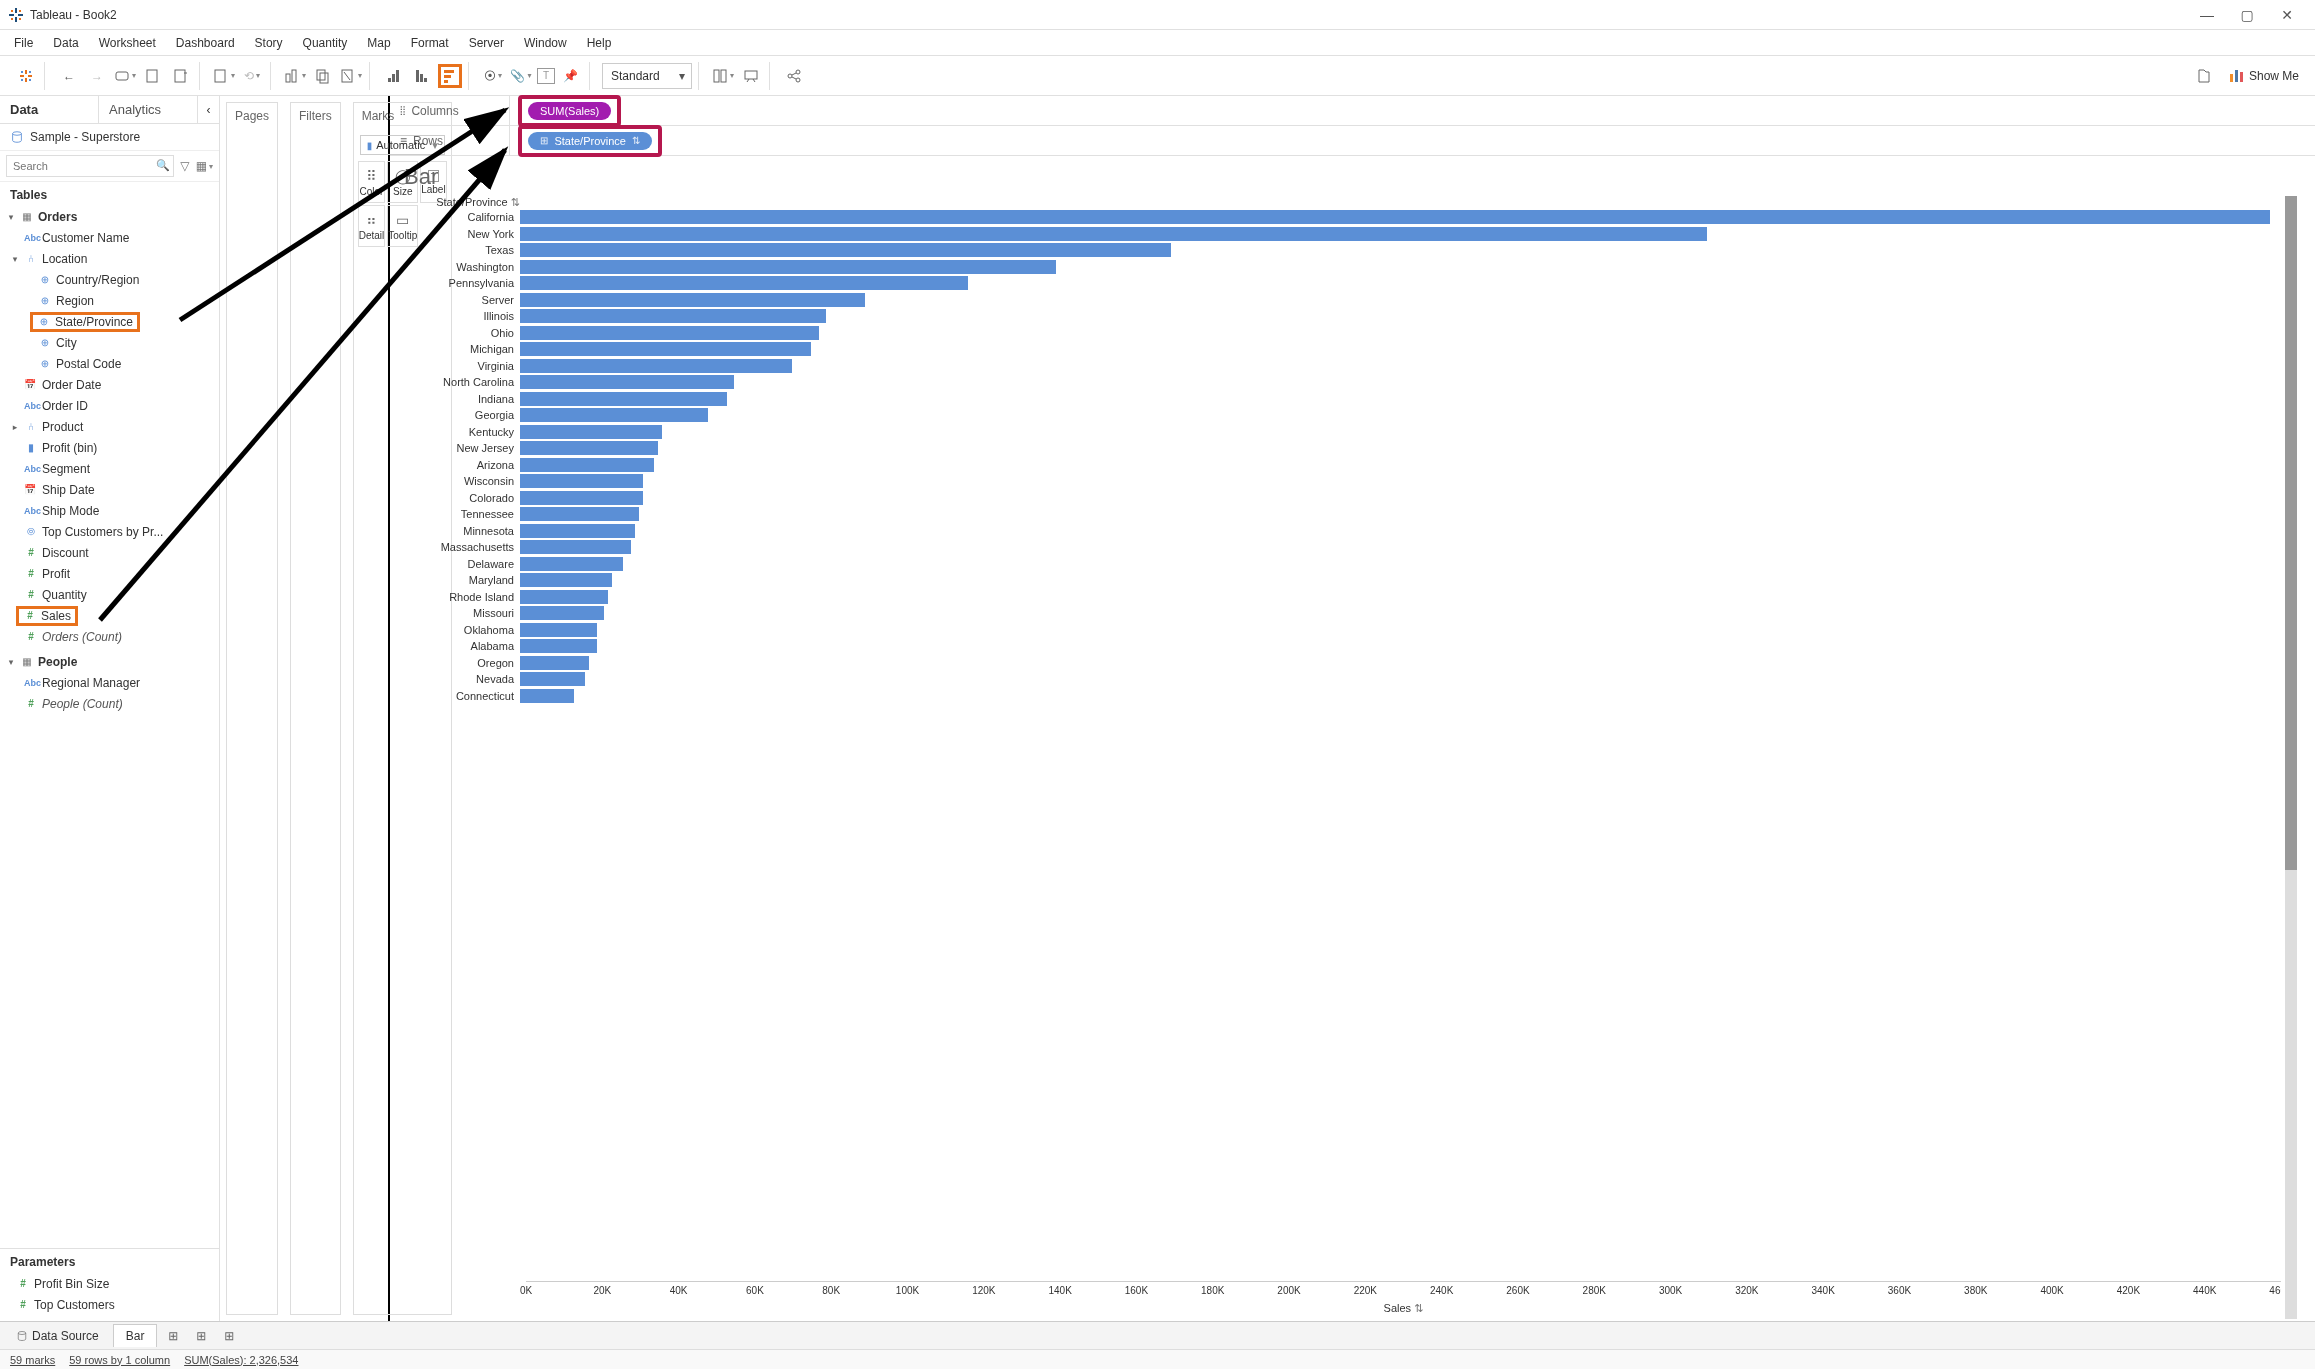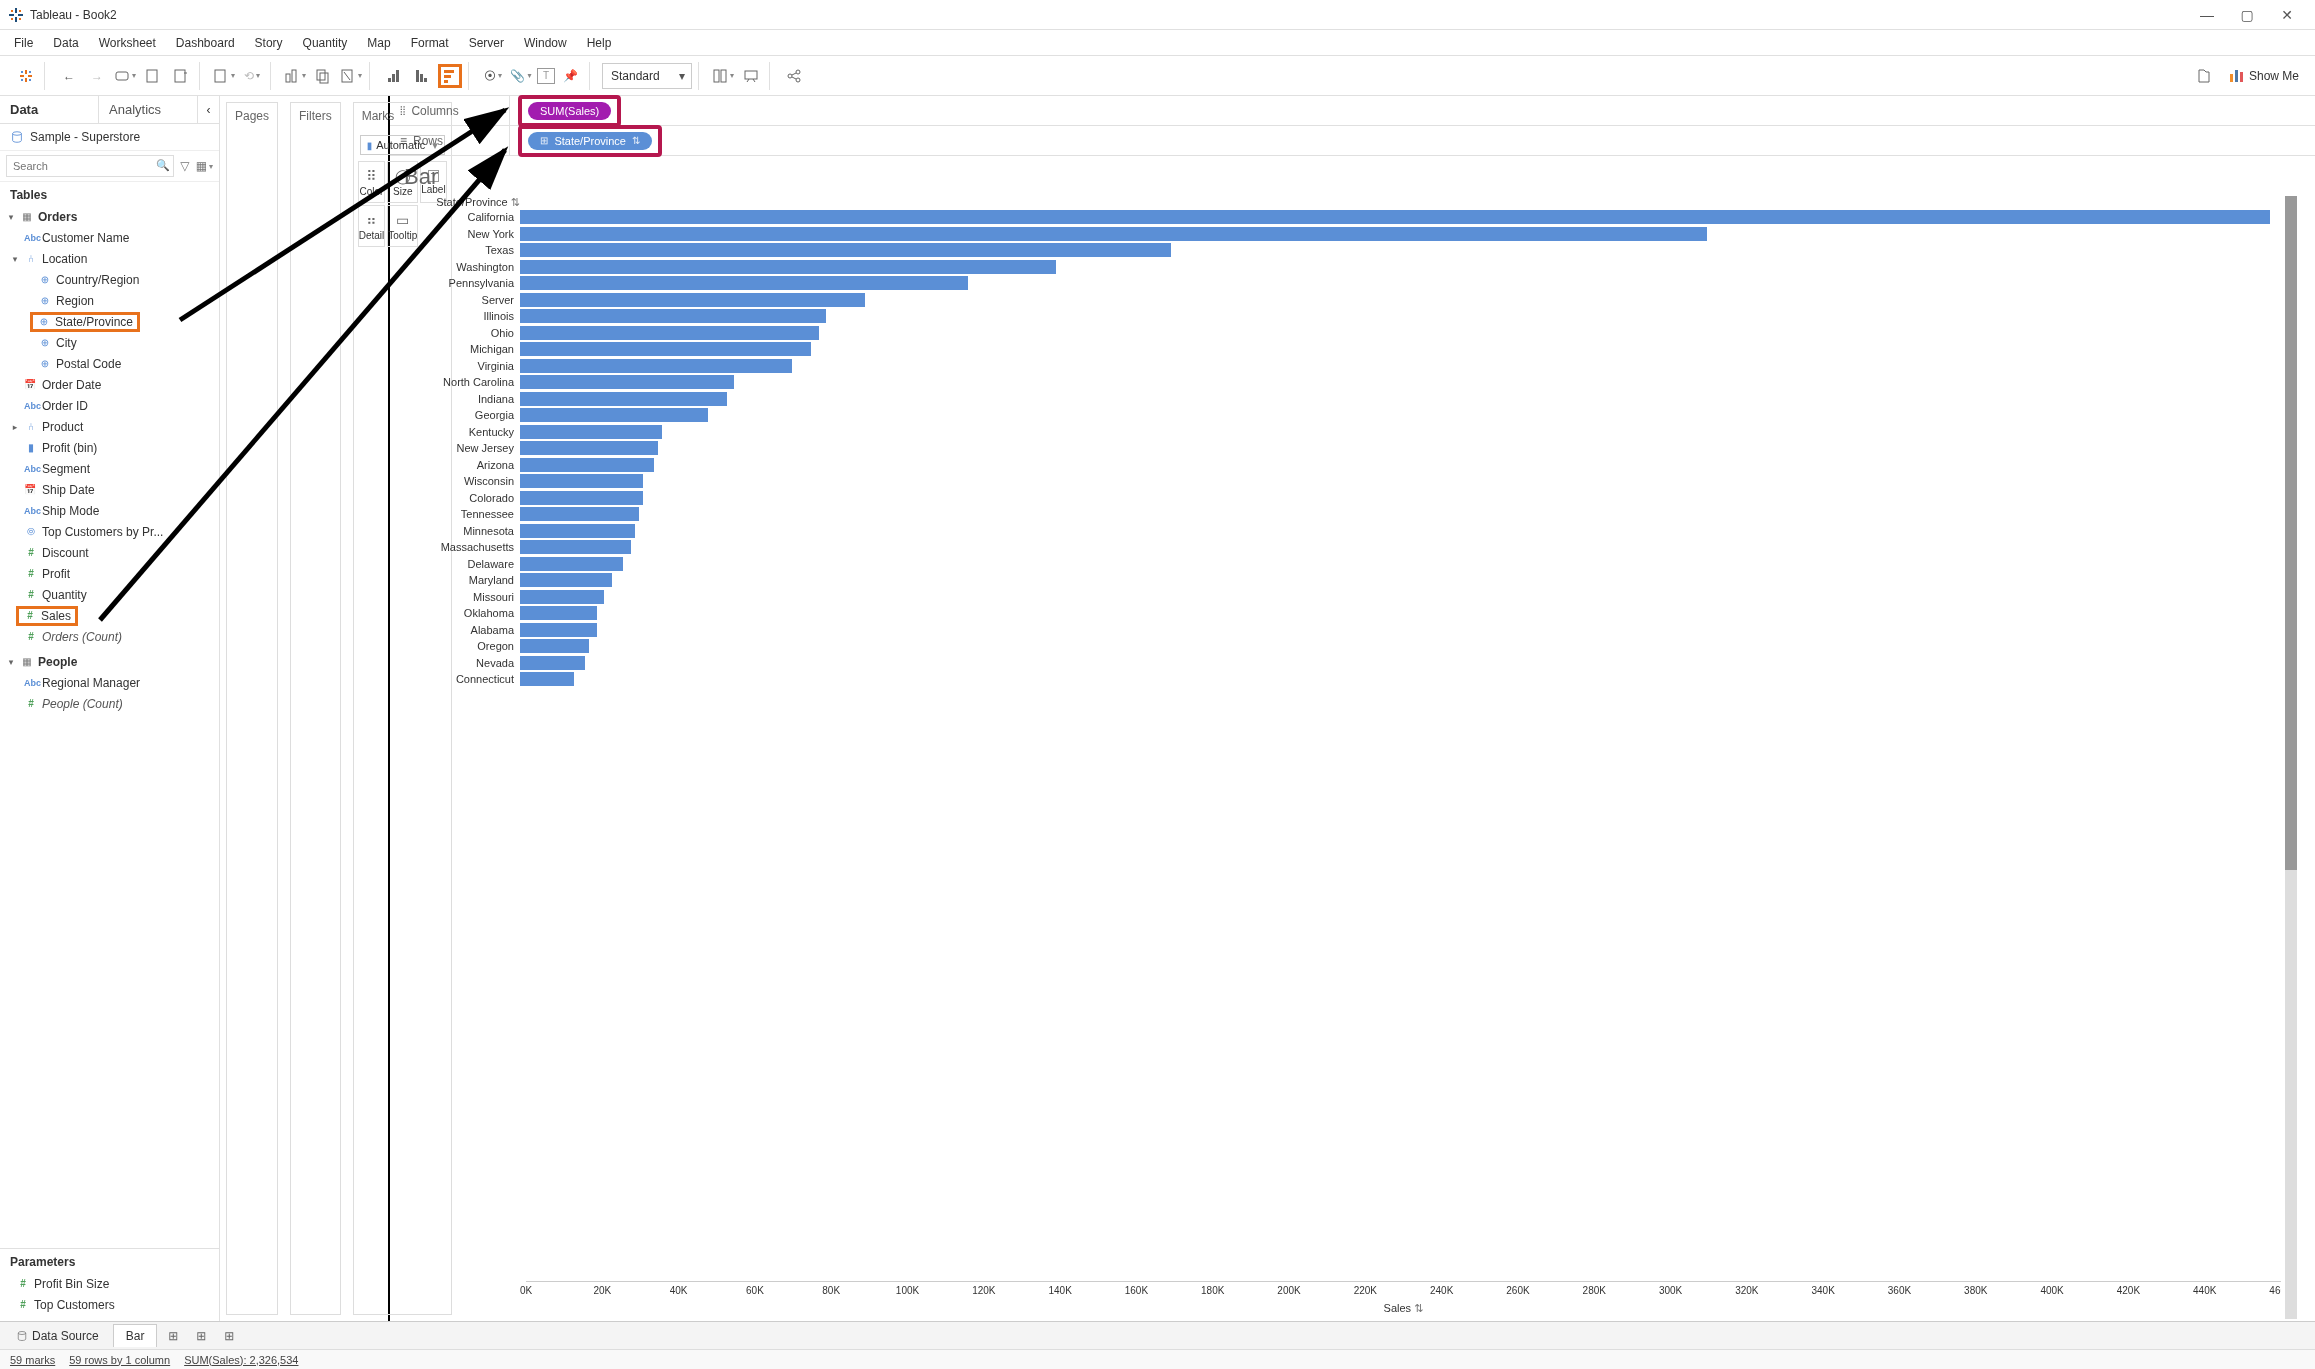--- a/index.html
+++ b/index.html
@@ -677,20 +677,26 @@
             <div class="row">
               <div class="lbl">Delaware</div>
               <div style="flex: 1 1 0%;">
                 <div class="bar" style="width: 5.86957%;"></div>
               </div>
             </div>
             <div class="row">
               <div class="lbl">Maryland</div>
               <div style="flex: 1 1 0%;">
                 <div class="bar" style="width: 5.21739%;"></div>
+              </div>
+            </div>
+            <div class="row">
+              <div class="lbl">Rhode Island</div>
+              <div style="flex: 1 1 0%;">
+                <div class="bar" style="width: 5%;"></div>
               </div>
             </div>
             <div class="row">
               <div class="lbl">Missouri</div>
               <div style="flex: 1 1 0%;">
                 <div class="bar" style="width: 4.78261%;"></div>
               </div>
             </div>
             <div class="row">
               <div class="lbl">Oklahoma</div>

